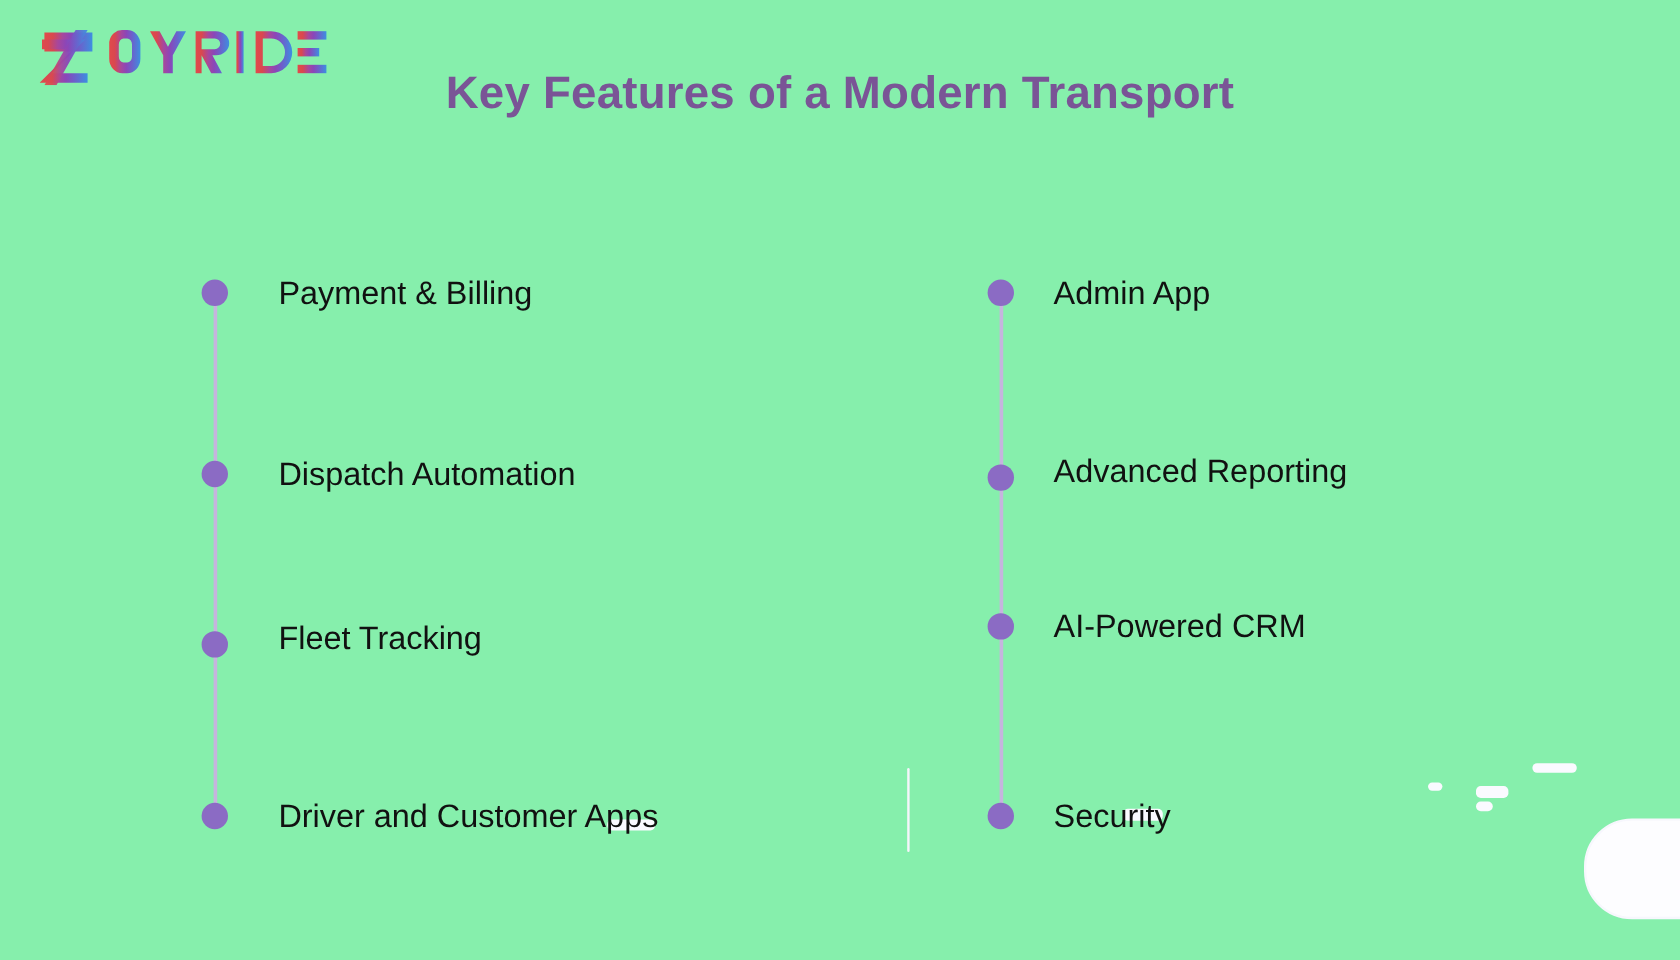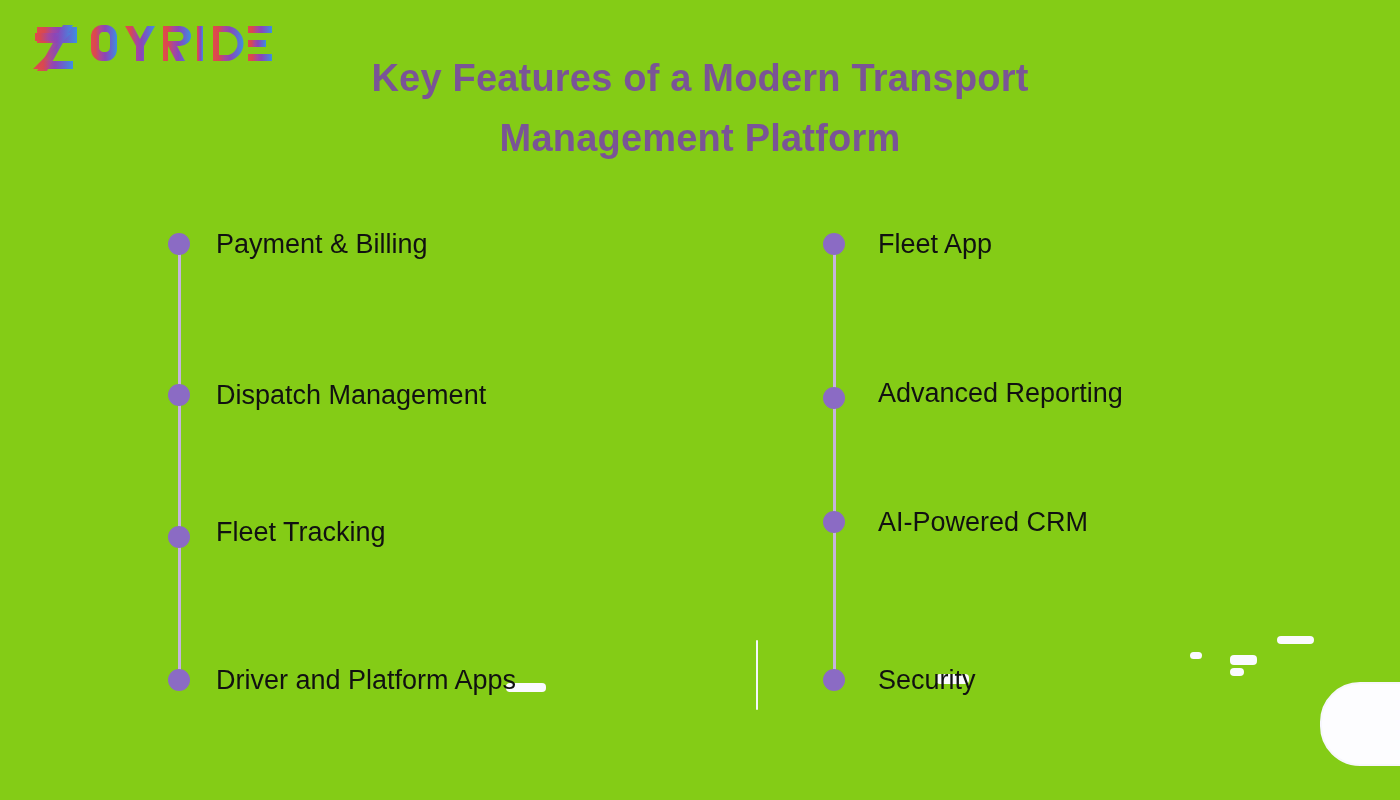--- a/index.html
+++ b/index.html
@@ -11,21 +11,21 @@
     height: 800px;
     background: #ffffff;
     font-family: "Liberation Sans", sans-serif;
     overflow: hidden;
     position: relative;
   }
 
   .slide {
     position: absolute;
     inset: 0;
-    background: #84cc16;
+    background: #86efac;
     overflow: hidden;
   }
 
   
   .watermarks {
     position: absolute;
     inset: 0;
     pointer-events: none;
   }
   .wm {
@@ -98,21 +98,21 @@
     flex: 0 0 auto;
     position: relative;
     z-index: 2;
   }
   .item-label {
     color: #111111;
     font-size: 27px;
     font-weight: 400;
     white-space: nowrap;
   }
-  .column-left .item-label  { margin-left: 26px; }
+  .column-left .item-label  { margin-left: 42px; }
   .column-right .item-label { margin-left: 33px; }
 
   .column-left  .item:nth-of-type(1) { top:  10px; }
   .column-left  .item:nth-of-type(2) { top: 151px; }
   .column-left  .item:nth-of-type(3) { top: 292px; align-items: flex-end; }
   .column-left  .item:nth-of-type(4) { top: 436px; }
 
   .column-right .item:nth-of-type(1) { top:  12px; }
   .column-right .item:nth-of-type(2) { top: 153px; align-items: flex-end; }
   .column-right .item:nth-of-type(3) { top: 278px; }
@@ -167,37 +167,36 @@
 
         <rect x="215" y="1" width="24" height="7"></rect>
         <rect x="215" y="15" width="18" height="7"></rect>
         <rect x="215" y="29" width="24" height="7"></rect>
       </g>
     </svg>
   </div>
 
   <div class="title">
     <span>Key Features of a Modern Transport</span><br>
-    <span>Management Platform</span>
   </div>
 
   <div class="column column-left">
     <div class="spine"></div>
 
     <div class="item">
       <span class="dot"></span>
-      <span class="item-label">Dispatch Management</span>
+      <span class="item-label">Dispatch Automation</span>
     </div>
     <div class="item">
       <span class="dot"></span>
       <span class="item-label">Fleet Tracking</span>
     </div>
     <div class="item">
       <span class="dot"></span>
-      <span class="item-label">Driver and Platform Apps</span>
+      <span class="item-label">Driver and Customer Apps</span>
     </div>
     <div class="item">
       <span class="dot"></span>
       <span class="item-label">Payment &amp; Billing</span>
     </div>
   </div>
 
   <div class="column column-right">
     <div class="spine"></div>
 
@@ -208,17 +207,17 @@
     <div class="item">
       <span class="dot"></span>
       <span class="item-label">AI-Powered CRM</span>
     </div>
     <div class="item">
       <span class="dot"></span>
       <span class="item-label">Security</span>
     </div>
     <div class="item">
       <span class="dot"></span>
-      <span class="item-label">Fleet App</span>
+      <span class="item-label">Admin App</span>
     </div>
   </div>
 
 </div>
 
 </body></html>

